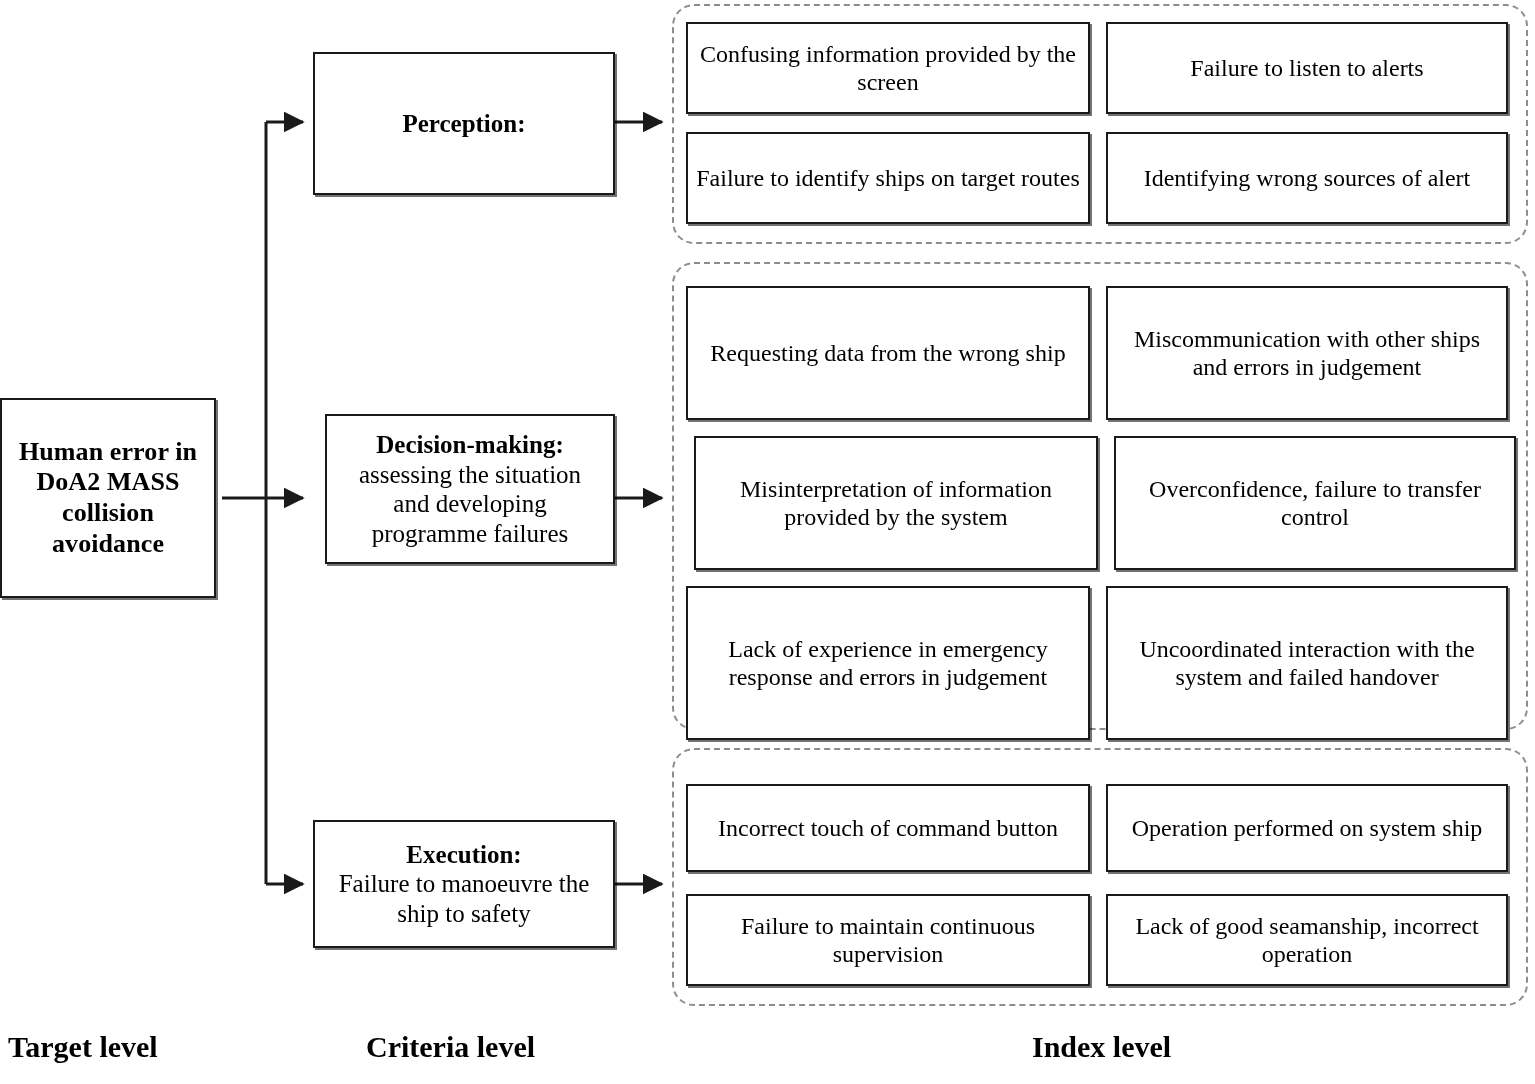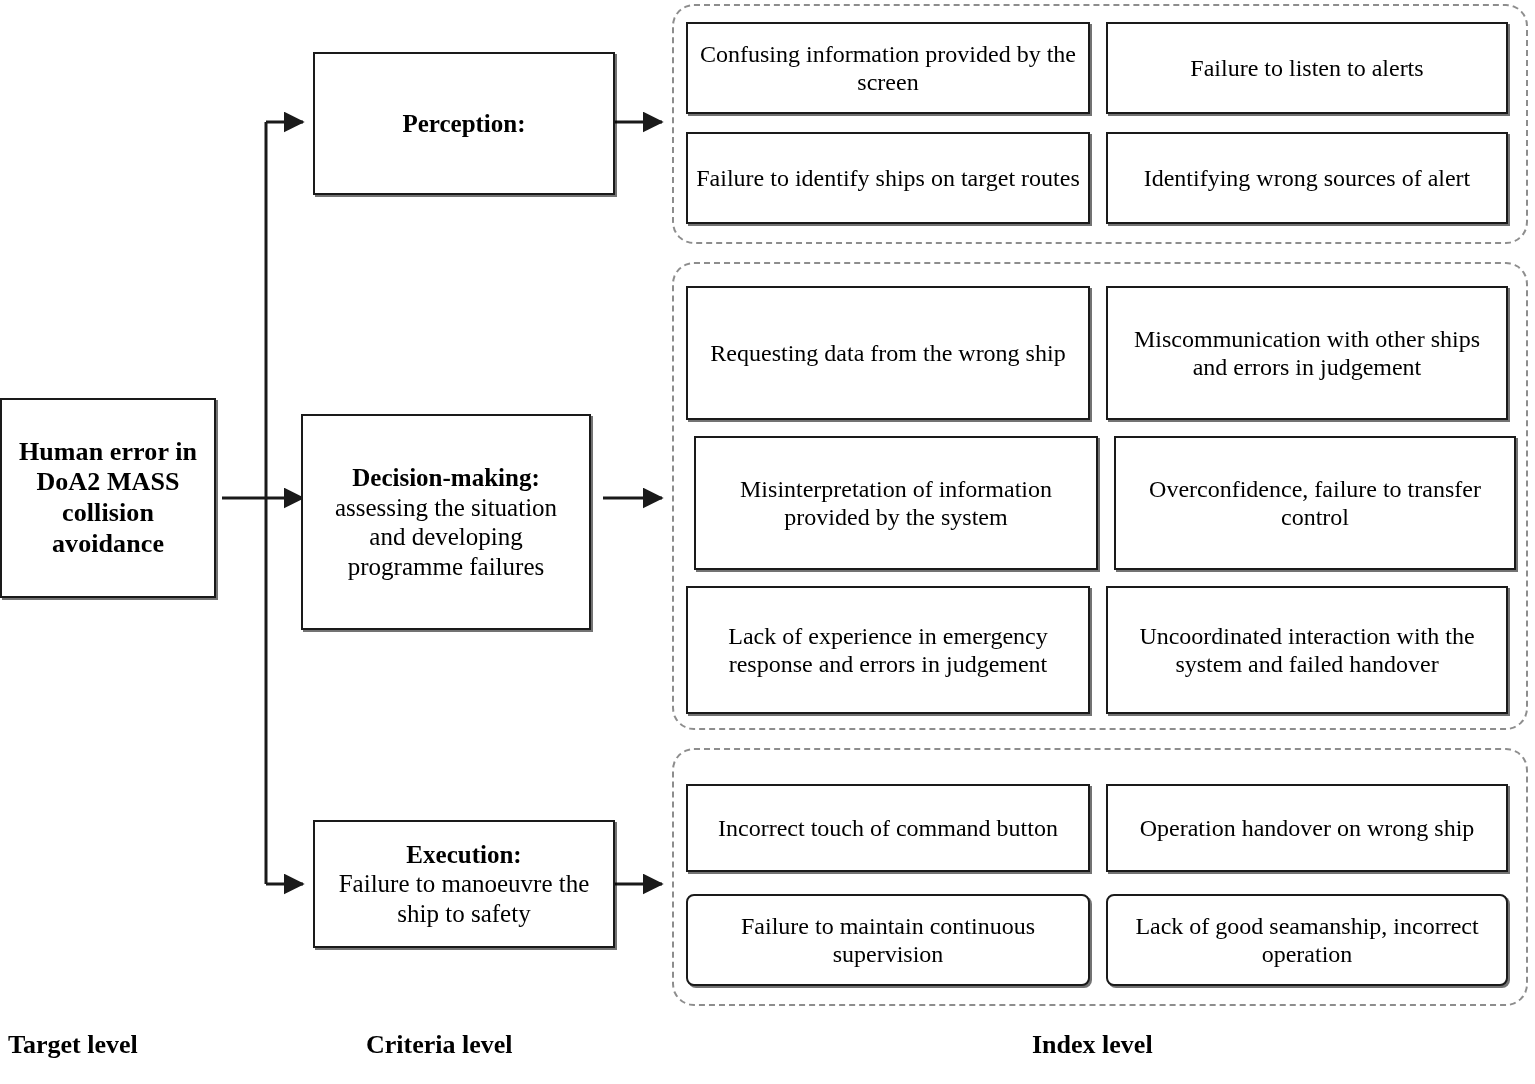--- a/index.html
+++ b/index.html
@@ -23,21 +23,21 @@
   
   #target-box{
     left:0; top:398px; width:216px; height:200px;
     font-weight:bold; font-size:26px; letter-spacing:0.1px;
   }
 
   
   .criteria{font-size:25px;}
   .criteria b{font-weight:bold;}
   #criteria-perception{left:313px; top:52px;  width:302px; height:143px;}
-  #criteria-decision  {left:301px; top:414px; width:290px; height:216px;}
+  #criteria-decision  {left:325px; top:414px; width:290px; height:150px;}
   #criteria-execution {left:313px; top:820px; width:302px; height:128px;}
 
   
   .group{
     position:absolute;
     border:2px dashed #8d8d8d;
     border-radius:22px;
     box-sizing:border-box;
     background:transparent;
   }
@@ -49,33 +49,33 @@
   .index{font-size:24px;}
   .idx-l{left:686px; width:404px;}
   .idx-r{left:1106px; width:402px;}
 
   
   .p-r1{top:22px;  height:92px;}
   .p-r2{top:132px; height:92px;}
   
   .d-r1{top:286px; height:134px;}
   .d-r2{top:436px; height:134px;margin-left:8px;}
-  .d-r3{top:586px; height:128px;}
+  .d-r3{top:586px; height:154px;}
   
   .e-r1{top:784px; height:88px;}
-  .e-r2{top:894px; height:92px;border-radius:8px;}
+  .e-r2{top:894px; height:92px;}
 
   
   #wires{position:absolute;left:0;top:0;width:1535px;height:1084px;}
 
   
   .level-label{
     position:absolute;
     font-weight:bold;
-    font-size:26px;
+    font-size:30px;
     white-space:nowrap;
   }
   #label-target  {left:8px;   top:1030px;}
   #label-criteria{left:366px; top:1030px;}
   #label-index   {left:1032px;top:1030px;}
 </style>
 </head>
 <body>
 
 <div id="stage">
@@ -159,21 +159,21 @@
     <span>Lack of experience in emergency response and errors in judgement</span>
   </div>
   <div class="box index idx-r d-r3">
     <span>Uncoordinated interaction with the system and failed handover</span>
   </div>
 
   <div class="box index idx-l e-r1">
     <span>Incorrect touch of command button</span>
   </div>
   <div class="box index idx-r e-r1">
-    <span>Operation handover on wrong ship</span>
+    <span>Operation performed on system ship</span>
   </div>
   <div class="box index idx-l e-r2">
     <span>Failure to maintain continuous supervision</span>
   </div>
   <div class="box index idx-r e-r2">
     <span>Lack of good seamanship, incorrect operation</span>
   </div>
 
   <div class="level-label" id="label-target">Target level</div>
   <div class="level-label" id="label-criteria">Criteria level</div>

